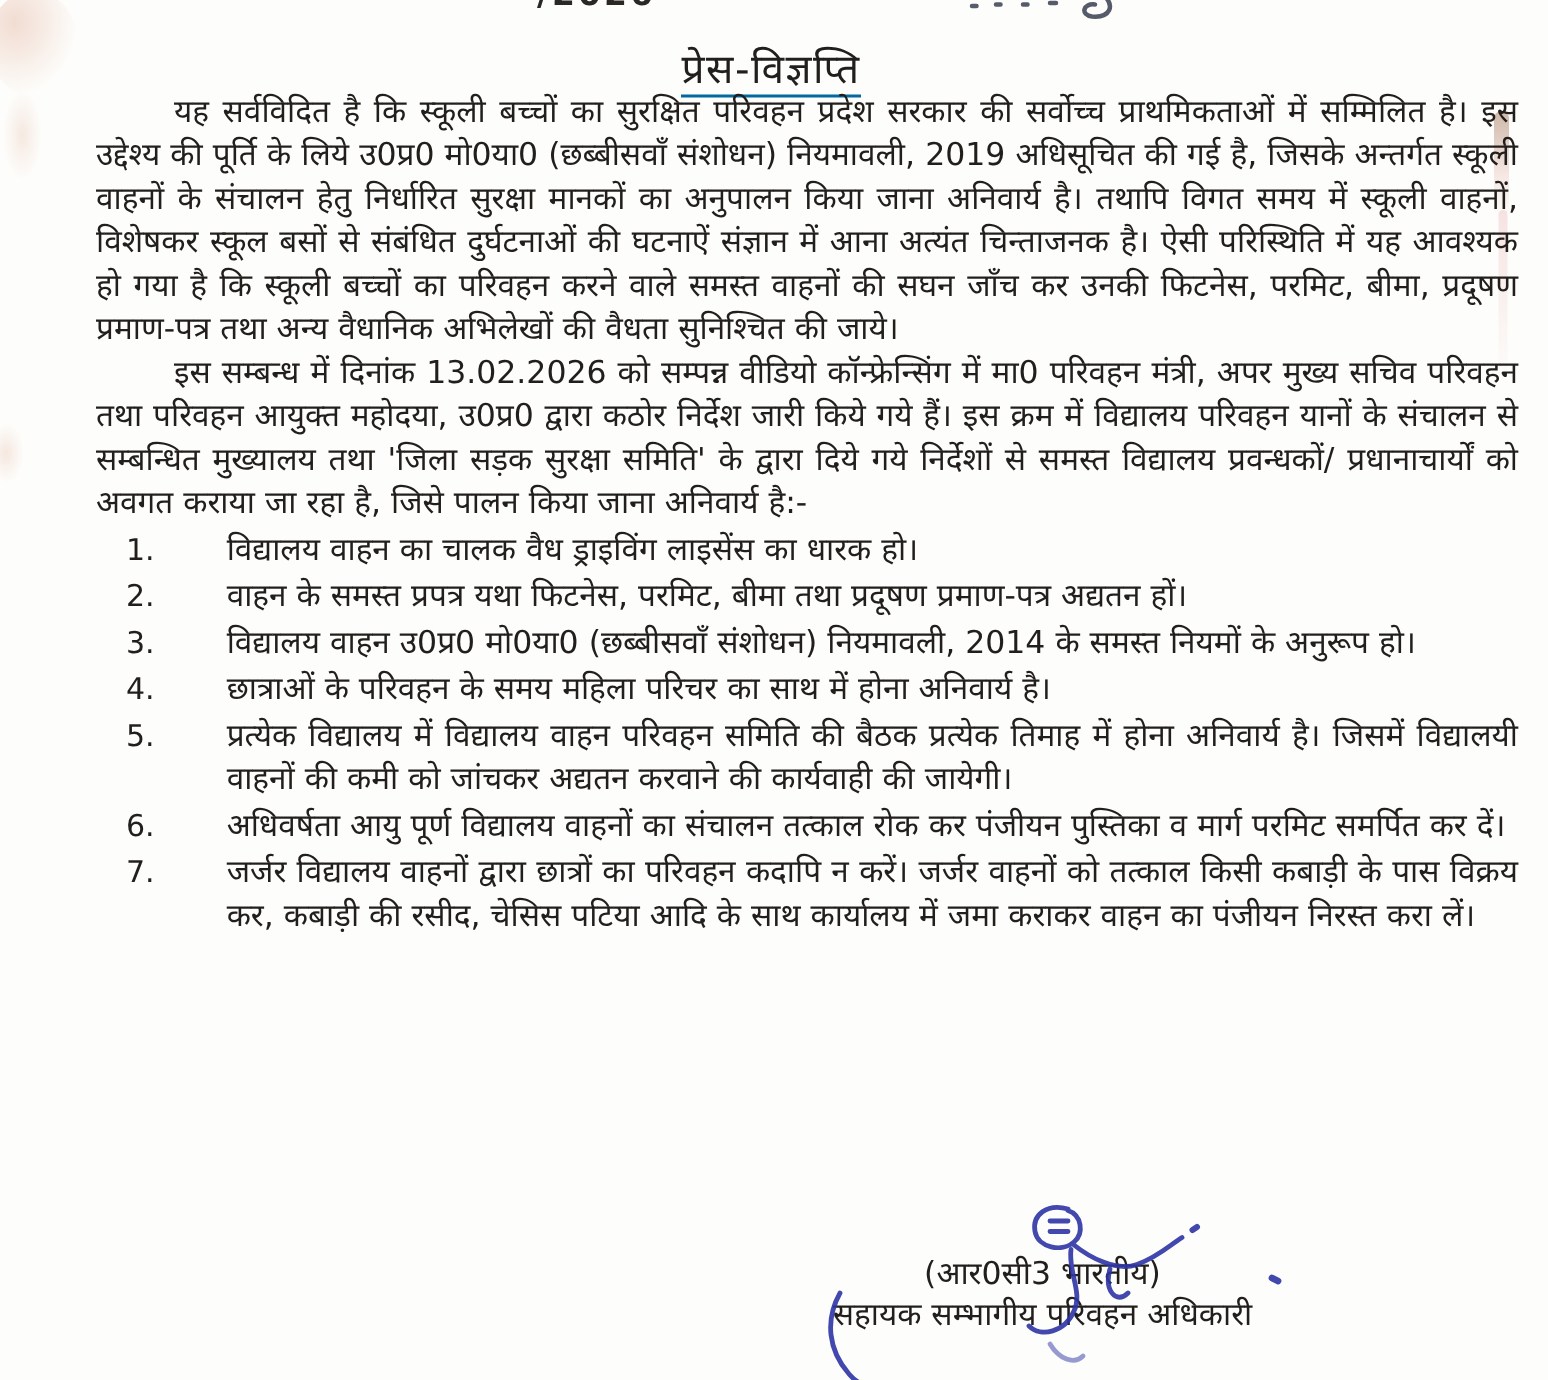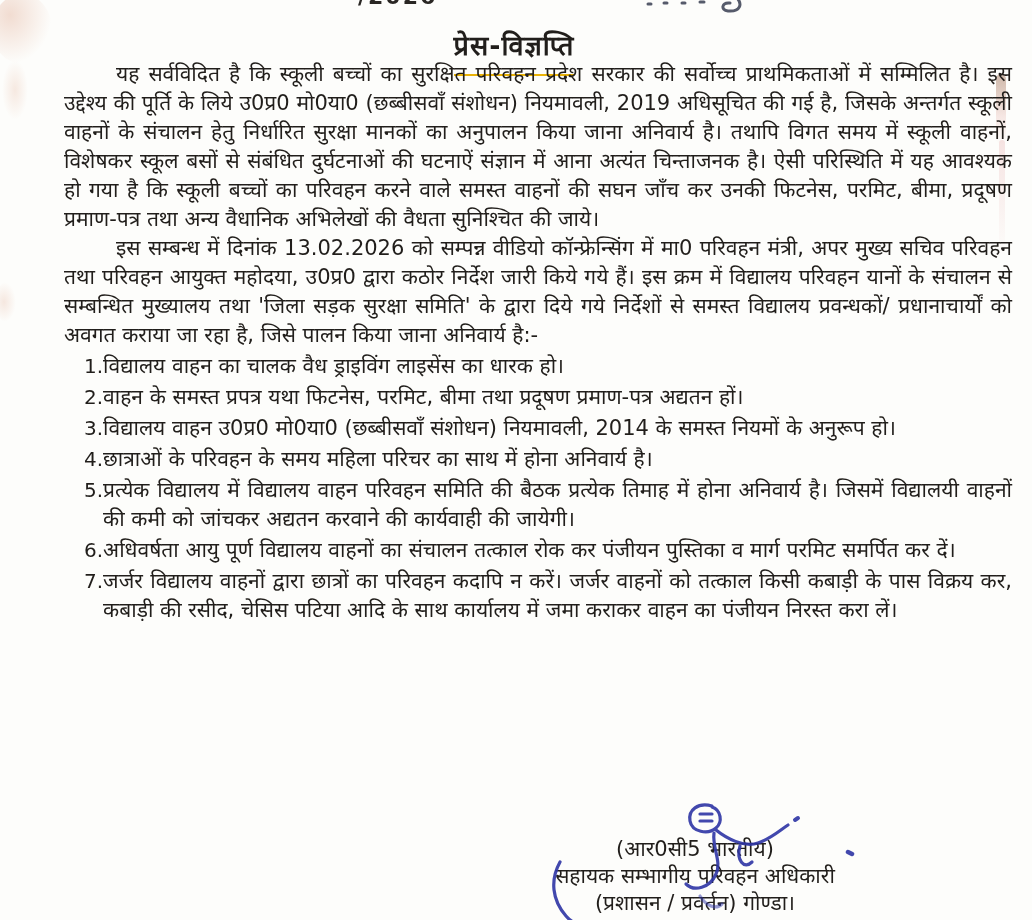--- a/index.html
+++ b/index.html
@@ -22,44 +22,44 @@
     font-size:22px;font-weight:bold;letter-spacing:2px;
     color:#2a2724;height:24px;overflow:hidden;
   }
   
   .title-wrap{
     position:absolute;top:26px;left:64px;width:900px;
     text-align:center;
   }
   .doc-title{
     display:inline-block;
-    font-size:27px;font-weight:bold;
-    border-bottom:2px solid #eab308;
-    padding-bottom:11px;
+    font-size:27px;font-weight:normal;
+    border-bottom:2px solid #0369a1;
+    padding-bottom:0;
     letter-spacing:1px;
   }
   
   .content{
     position:absolute;top:60px;left:64px;width:948px;
     font-size:21px;line-height:29px;
     text-align:justify;
   }
   .para{margin:0;text-indent:52px;}
   .list{margin-top:1px;}
   .list-item{
     display:flex;align-items:flex-start;
     margin-top:2px;
   }
   .list-item .num{
     flex:0 0 38px;
     padding-left:20px;box-sizing:border-box;
     font-size:20px;
   }
   .list-item .itxt{
-    flex:1 1 auto;text-align:justify;
+    flex:1 1 auto;text-align:justify;margin-left:48px;
   }
   
   .sig-block{
     position:absolute;left:545px;top:836px;width:300px;
     text-align:center;font-size:21px;line-height:27px;
   }
   .sig-name{white-space:nowrap;}
   .sig-desg{white-space:nowrap;}
   .sig-office{white-space:nowrap;}
   
@@ -127,23 +127,22 @@
         <span class="itxt">अधिवर्षता आयु पूर्ण विद्यालय वाहनों का संचालन तत्काल रोक कर पंजीयन पुस्तिका व मार्ग परमिट समर्पित कर दें।</span>
       </div>
       <div class="list-item">
         <span class="num">7.</span>
         <span class="itxt">जर्जर विद्यालय वाहनों द्वारा छात्रों का परिवहन कदापि न करें। जर्जर वाहनों को तत्काल किसी कबाड़ी के पास विक्रय कर, कबाड़ी की रसीद, चेसिस पटिया आदि के साथ कार्यालय में जमा कराकर वाहन का पंजीयन निरस्त करा लें।</span>
       </div>
     </div>
   </div>
 
   <div class="sig-block">
-    <div class="sig-name">(आर0सी5 भारतीय)</div>
+    <div class="sig-name">(आर0सी3 भारतीय)</div>
     <div class="sig-desg">सहायक सम्भागीय परिवहन अधिकारी</div>
-    <div class="sig-office">(प्रशासन / प्रवर्तन) गोण्डा।</div>
   </div>
 
   <svg class="overlay" width="1032" height="920" viewBox="0 0 1032 920" fill="none" xmlns="http://www.w3.org/2000/svg">
 
     <g stroke="#3a3f52" stroke-width="3" stroke-linecap="round" opacity="0.85">
       <path d="M735 -4 C 744 4, 740 12, 728 11 C 720 10, 722 2, 730 3"></path>
       <path d="M700 2 l 4 0 M682 3 l 3 0 M664 3 l 3 0 M648 4 l 3 0"></path>
     </g>
 
     <g stroke="#2e35a5" stroke-width="3.2" stroke-linecap="round" opacity="0.9">

